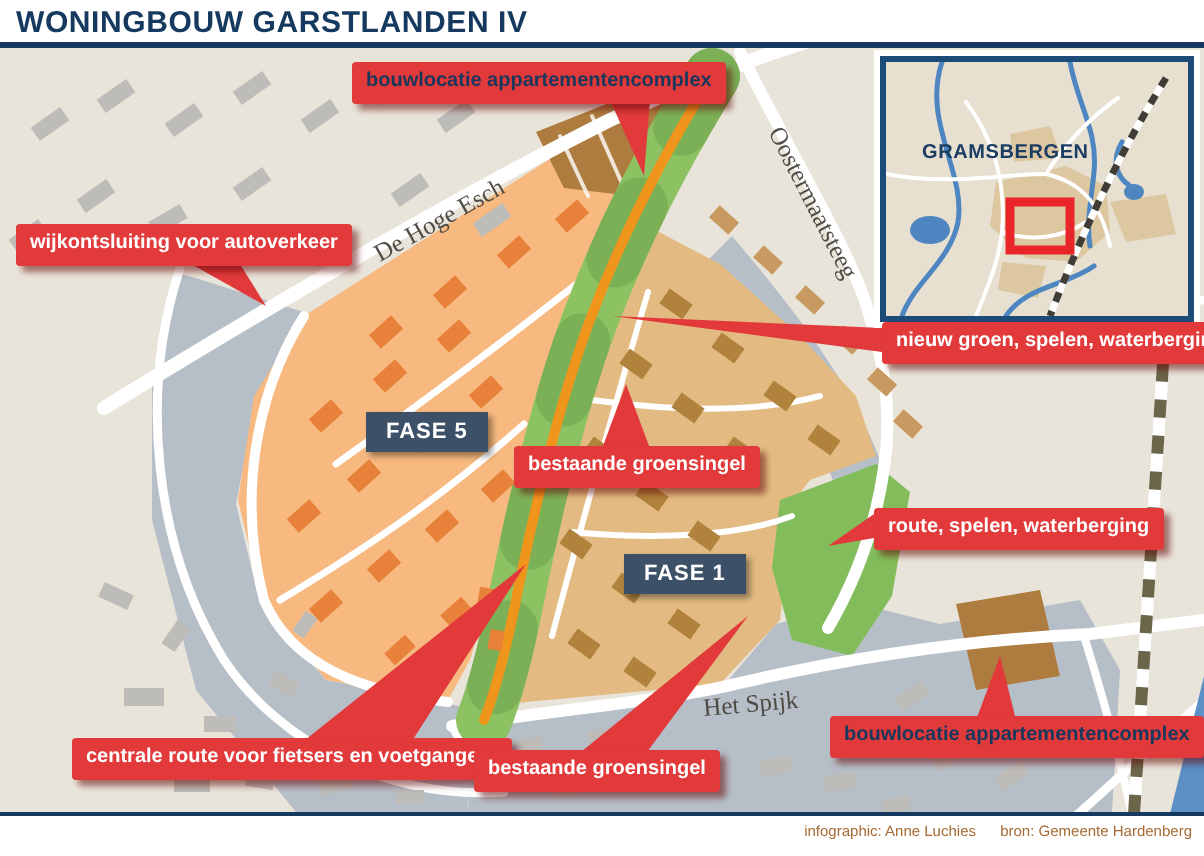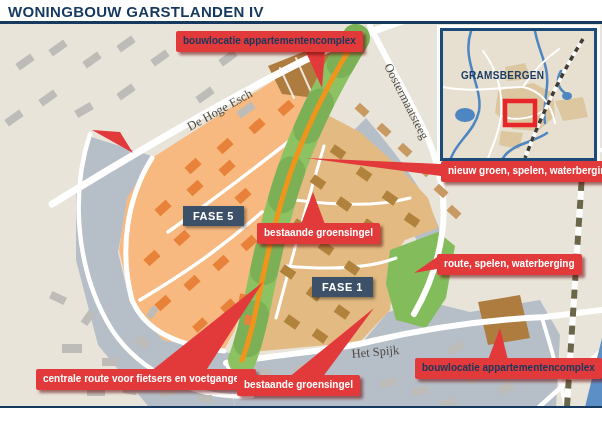--- a/index.html
+++ b/index.html
@@ -183,20 +183,21 @@
       <polygon points="441,164 441,176 306,158"></polygon>
       <polygon points="300,227 326,227 313,192"></polygon>
       <polygon points="437,257 437,269 414,273"></polygon>
       <polygon points="150,372 205,372 263,282"></polygon>
       <polygon points="288,378 322,378 374,308"></polygon>
       <polygon points="488,360 508,360 500,328"></polygon>
     </g>
   </svg>
 
   <div class="callout navy" style="left:176px;top:31px">bouwlocatie appartementencomplex</div>
+  <div class="callout" style="left:8px;top:112px">wijkontsluiting voor autoverkeer</div>
   <div class="callout" style="left:441px;top:161px">nieuw groen, spelen, waterberging</div>
   <div class="callout" style="left:257px;top:223px">bestaande groensingel</div>
   <div class="callout" style="left:437px;top:254px">route, spelen, waterberging</div>
   <div class="callout" style="left:36px;top:369px">centrale route voor fietsers en voetgangers</div>
   <div class="callout" style="left:237px;top:375px">bestaande groensingel</div>
   <div class="callout navy" style="left:415px;top:358px">bouwlocatie appartementencomplex</div>
 
   <div class="fase" style="left:183px;top:206px">FASE 5</div>
   <div class="fase" style="left:312px;top:277px">FASE 1</div>
 
@@ -226,14 +227,18 @@
       <g fill="none">
         <path d="M 140,8 C 120,40 100,80 82,127" stroke="#ffffff" stroke-width="3.5"></path>
         <path d="M 140,8 C 120,40 100,80 82,127" stroke="#3f3d35" stroke-width="3.5" stroke-dasharray="5 5"></path>
       </g>
       <rect x="62" y="70" width="30" height="24" fill="none" stroke="#e8262a" stroke-width="4.5"></rect>
       <text x="18" y="48" font-family="Liberation Sans, sans-serif" font-size="10" font-weight="bold" fill="#1b3c63" letter-spacing=".3">GRAMSBERGEN</text>
     </svg>
   </div>
 
   <div class="rule rule-bottom"></div>
+  <div class="credits">
+    <span>infographic: Anne Luchies</span>
+    <span>bron: Gemeente Hardenberg</span>
+  </div>
 
 </div>
 
 </body></html>

